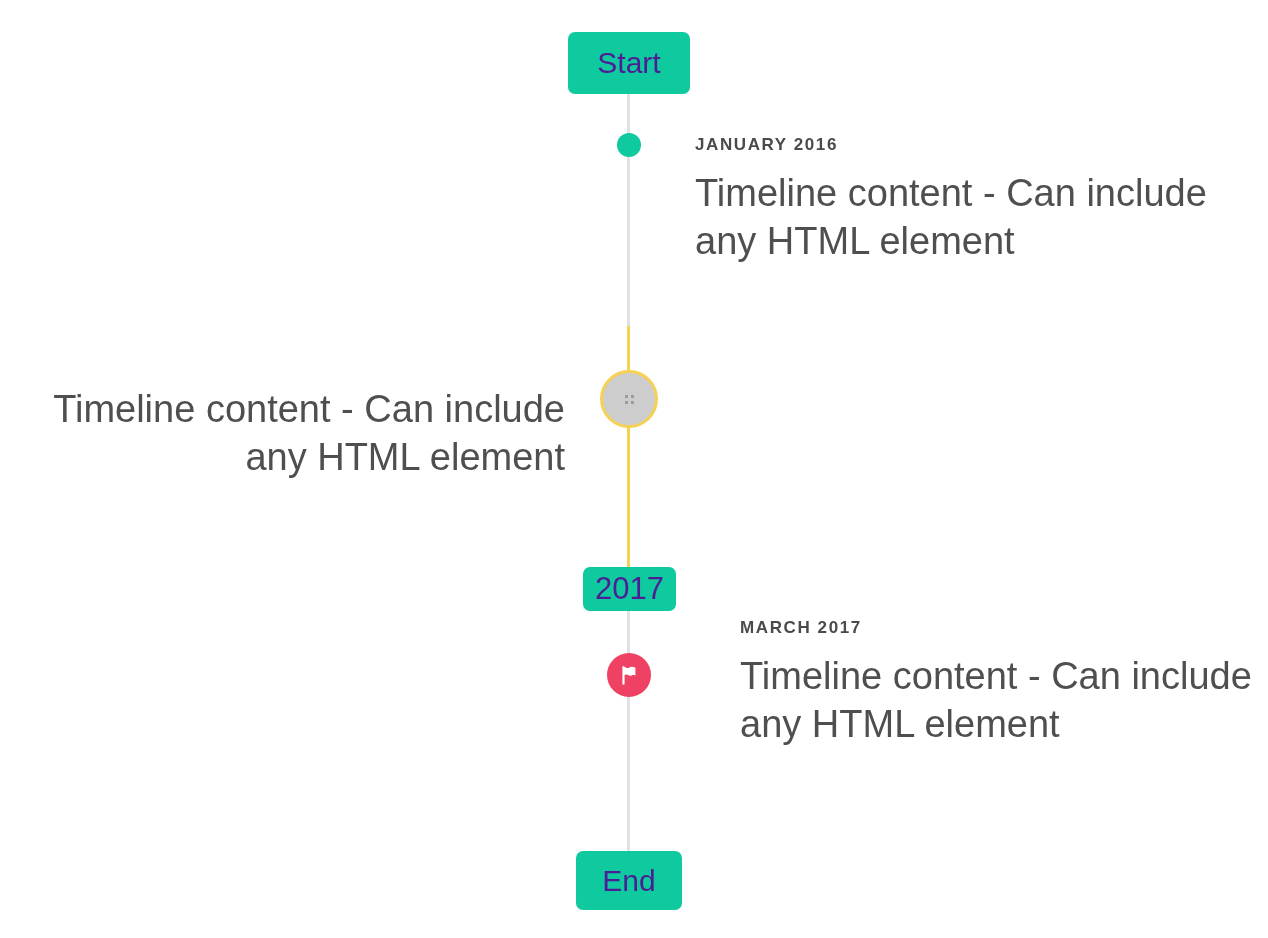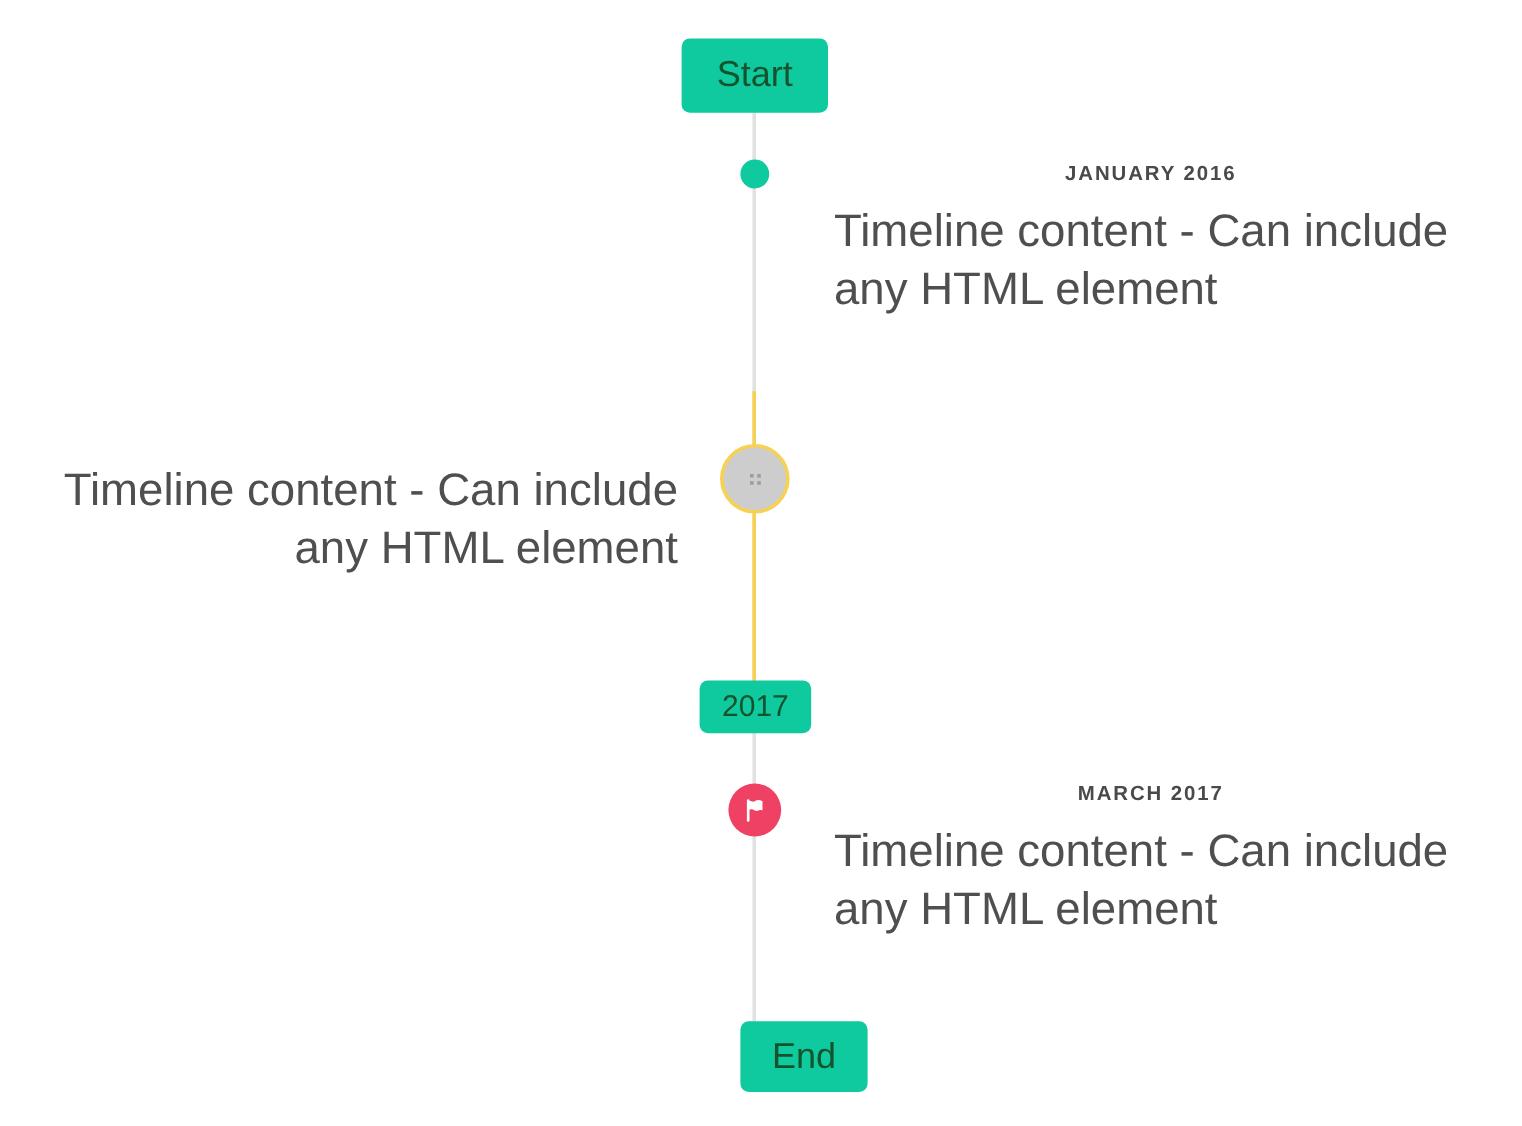--- a/index.html
+++ b/index.html
@@ -21,63 +21,62 @@
   .line-highlight {
     position: absolute; left: 627px; top: 326px;
     width: 3px; height: 242px;
     background: var(--highlight, #f7d154);
     z-index: 1;
   }
 
   .badge {
     position: absolute;
     background: var(--accent, #0eca9e);
-    color: #14532d;
+    color: #4c1d95;
     border-radius: 7px;
     display: flex; align-items: center; justify-content: center;
     z-index: 3;
     font-weight: 400;
   }
   .badge.start { left: 568px; top: 32px;  width: 122px; height: 62px; font-size: 30px; }
-  .badge.year  { left: 583px; top: 567px; width: 93px;  height: 44px; font-size: 25px; }
-  .badge.end   { left: 576px; top: 851px; width: 106px; height: 59px; font-size: 30px; margin-left: 41px; }
+  .badge.year  { left: 583px; top: 567px; width: 93px;  height: 44px; font-size: 31px; }
+  .badge.end   { left: 576px; top: 851px; width: 106px; height: 59px; font-size: 30px; }
 
   .marker {
     position: absolute; border-radius: 50%;
     display: flex; align-items: center; justify-content: center;
     z-index: 2;
   }
   .marker.dot  { left: 617px; top: 133px; width: 24px; height: 24px; background: var(--accent, #0eca9e); }
   .marker.gray {
     left: 600px; top: 370px; width: 58px; height: 58px;
     background: var(--gray-marker, #cdcdcd);
     border: 3px solid var(--highlight, #f7d154);
   }
   .marker.flag { left: 607px; top: 653px; width: 44px; height: 44px; background: var(--flag, #ef4164); }
 
   .item { position: absolute; z-index: 2; }
   .item .item-title {
     font-size: 17px;
     font-weight: 700;
     letter-spacing: 1.6px;
     color: var(--title-text, #4a4a4a);
-    text-align: center;
   }
   .item .item-content {
     margin-top: 14px;
     font-size: 38px;
     line-height: 48px;
     font-weight: 400;
     color: var(--body-text, #4f4f4f);
   }
   .item.right { left: 695px; text-align: left; width: 528px; }
   .item.left  { right: 703px; text-align: right; width: 528px; }
   .item.i1 { top: 135px; }
   .item.i2 { top: 371px; }
-  .item.i3 { top: 652px; }
+  .item.i3 { top: 618px; margin-left: 45px; }
 
   .icon { display: flex; align-items: center; justify-content: center; }
 </style>
 </head>
 <body>
 
 <div class="timeline">
 
   <div class="line"></div>
   <div class="line-highlight"></div>

